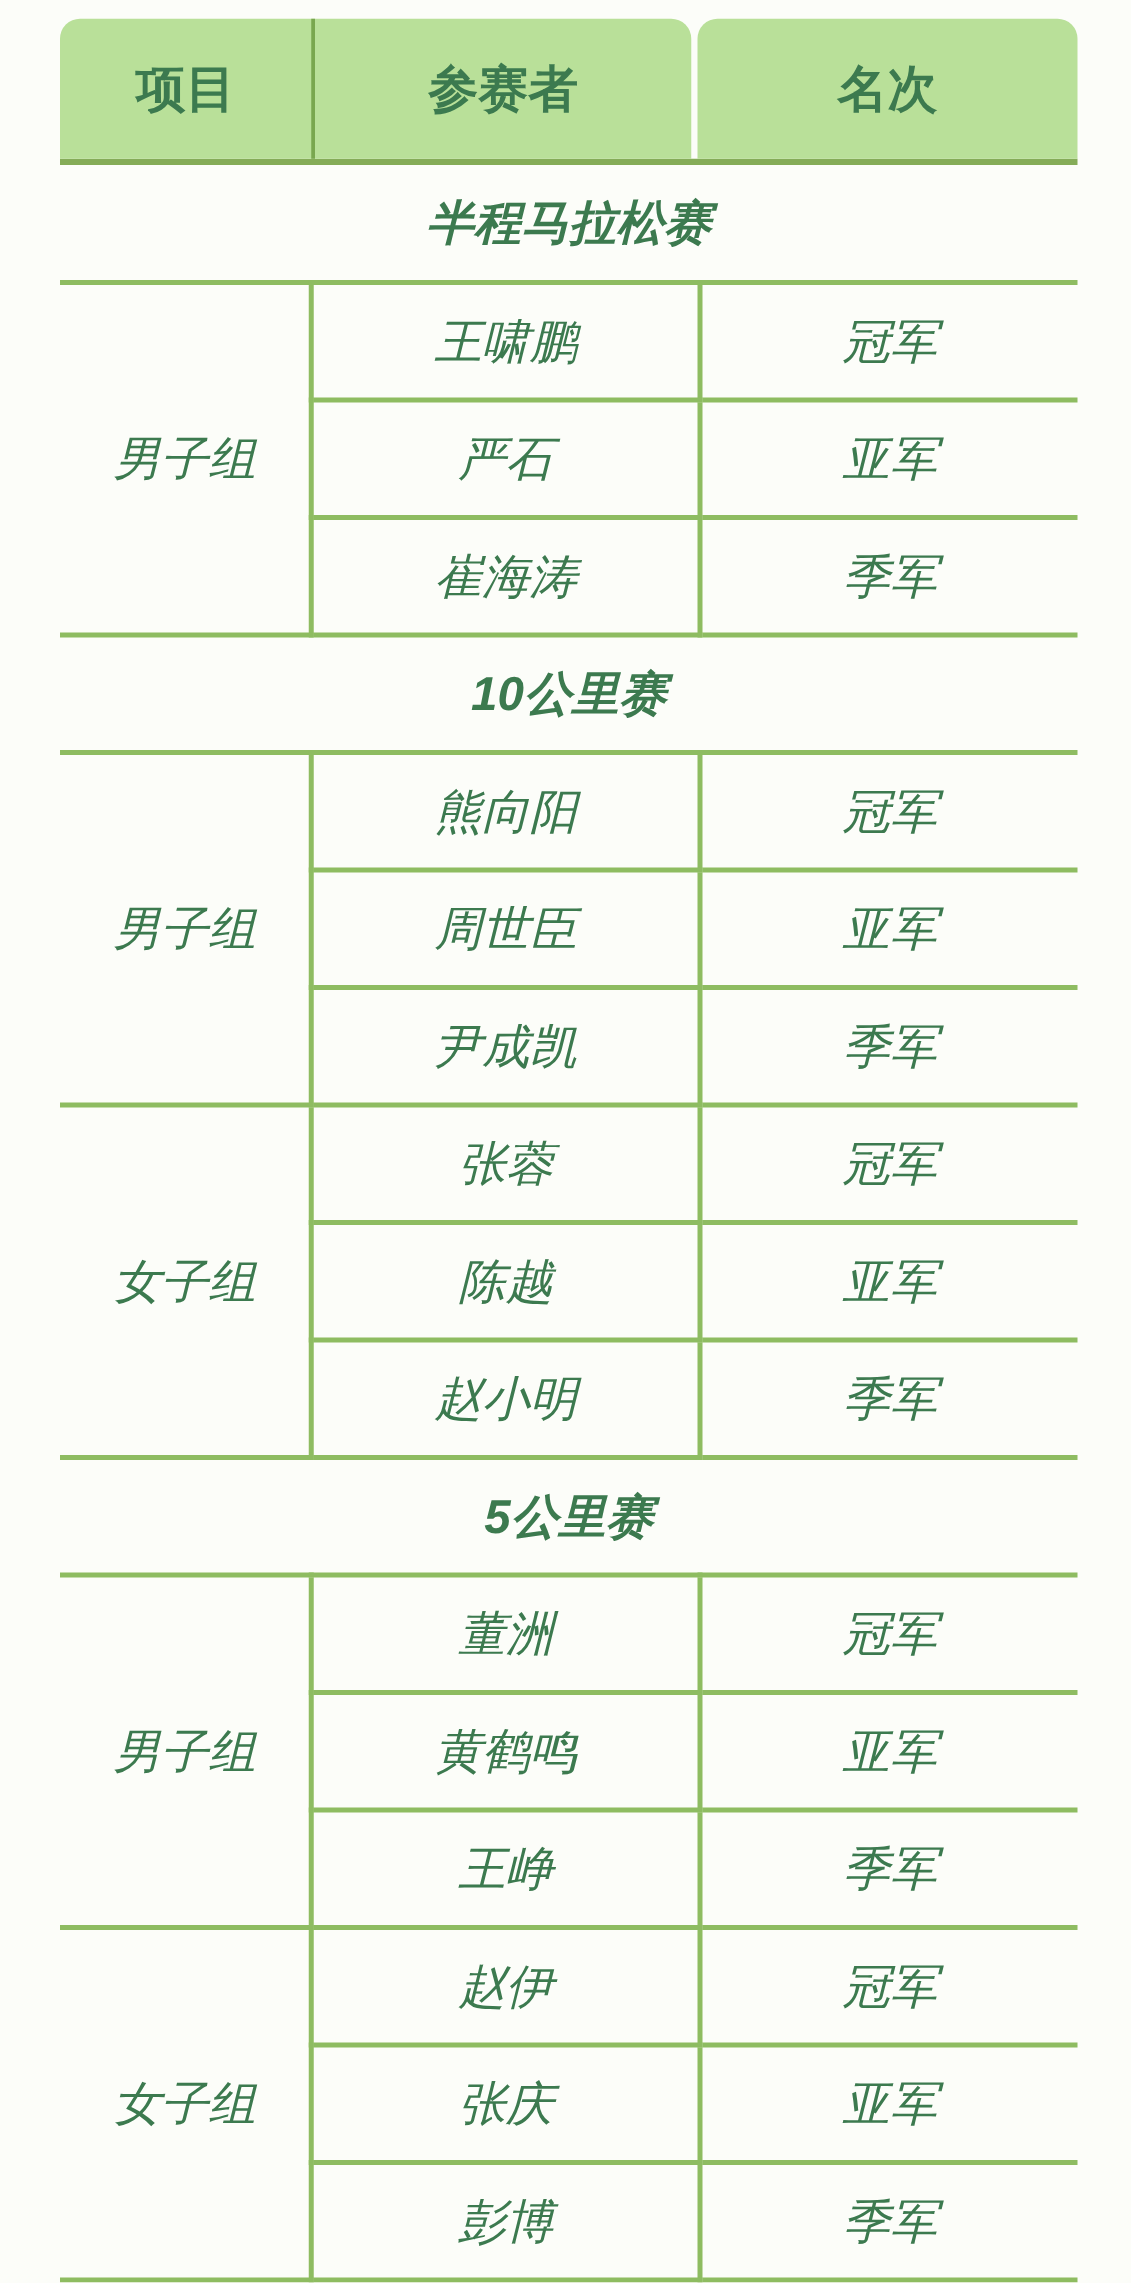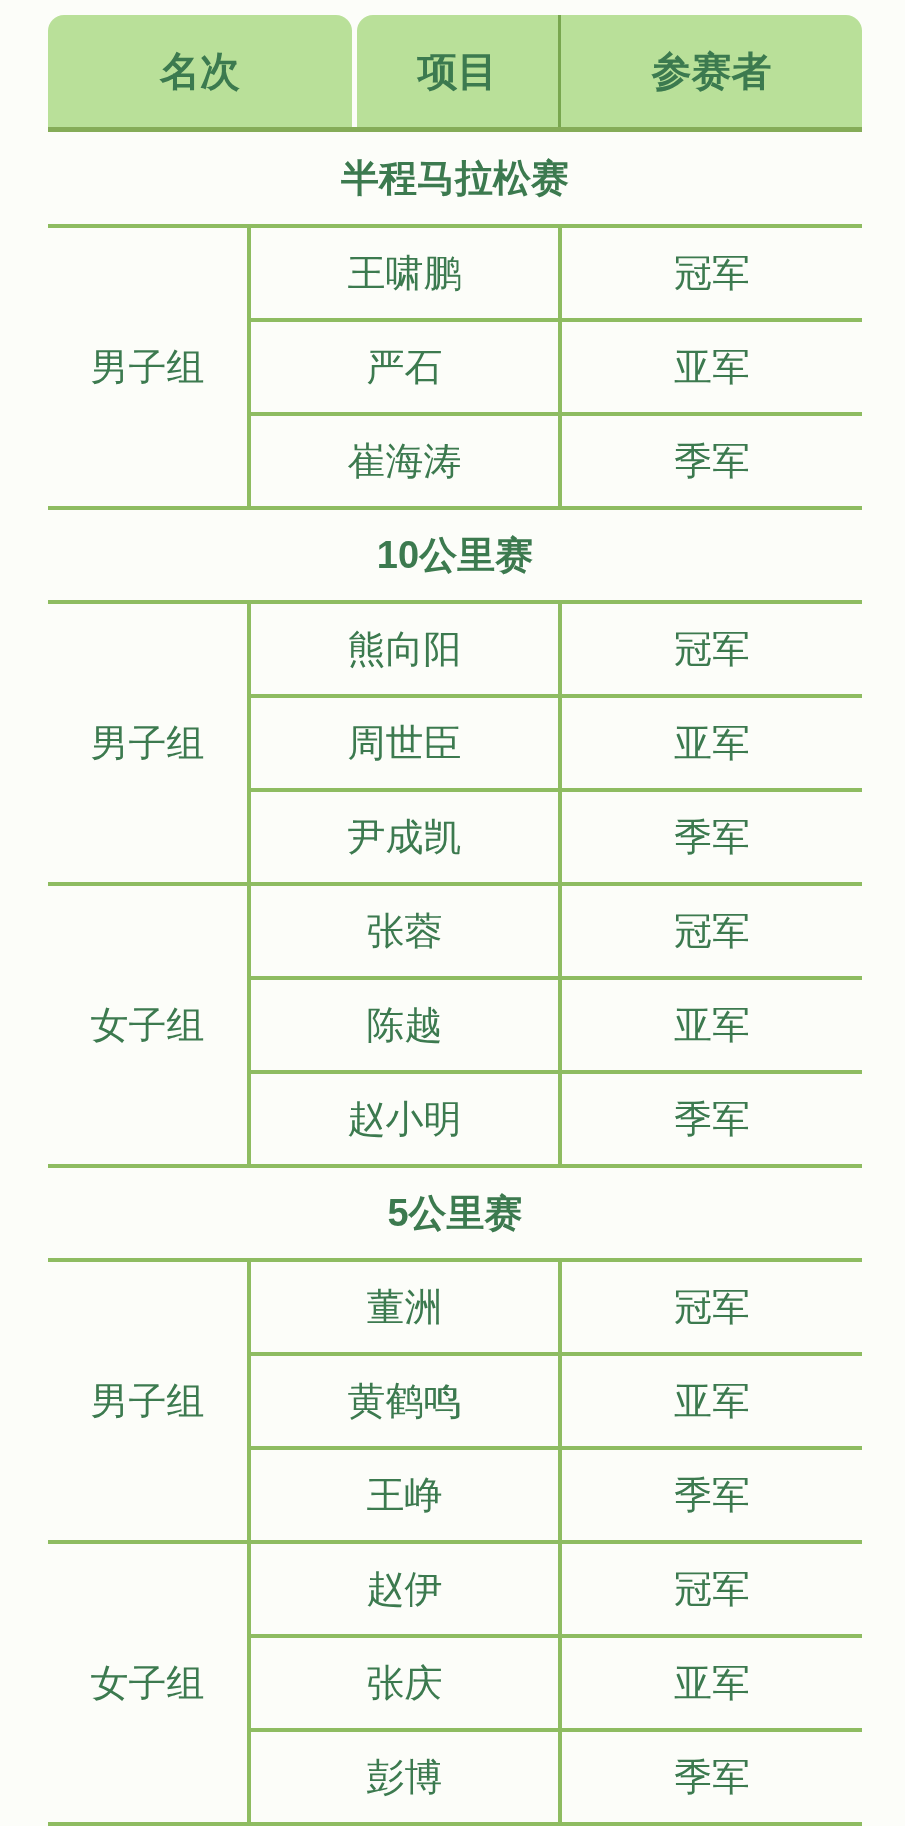--- a/index.html
+++ b/index.html
@@ -54,20 +54,21 @@
   }
   .header-underline{
     height:5px;width:814px;
     background:var(--header-underline);
   }
   
   table.results{
     border-collapse:collapse;
     table-layout:fixed;
     width:814px;
+    font-style:italic;
   }
   table.results td{
     height:94px;
     text-align:center;
     vertical-align:middle;
     font-size:38px;
     color:var(--text);
     padding:0;
   }
   td.section-cell{
@@ -86,26 +87,26 @@
   td.rank-cell{
     border-bottom:4px solid var(--border);
   }
 </style>
 </head>
 <body>
 
 <div class="table-wrap">
 
   <div class="header-row">
-    <div class="hbox hbox-right">名次</div>
     <div class="hbox hbox-left">
       <div class="hcell hcell-item">项目</div>
       <div class="hdivider"></div>
       <div class="hcell hcell-participant">参赛者</div>
     </div>
+    <div class="hbox hbox-right">名次</div>
   </div>
 
   <div class="header-underline"></div>
 
   <table class="results">
     <colgroup>
       <col style="width:201px">
       <col style="width:311px">
       <col style="width:302px">
     </colgroup>

